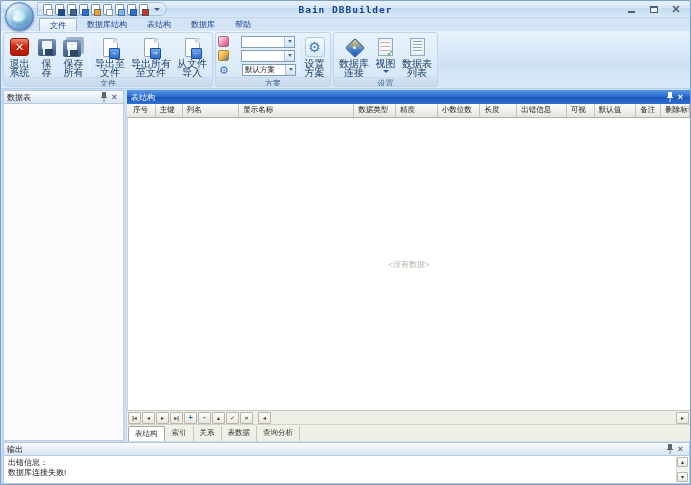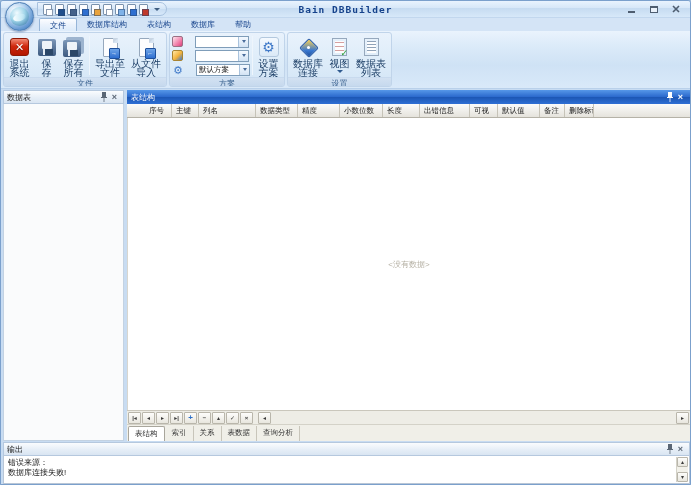--- a/index.html
+++ b/index.html
@@ -104,21 +104,21 @@
 
   .leftpanel{position:absolute;left:2px;top:89px;width:121px;height:351px;display:flex;flex-direction:column;}
   .leftpanel .content{flex:1;background:#fafbfc;border:1px solid #c3d2e2;border-top:none;}
 
   .docpanel{position:absolute;left:126px;top:89px;width:563px;height:351px;display:flex;flex-direction:column;background:#fff;}
   .dochdr{height:14px;display:flex;align-items:center;padding:0 4px;font-size:8px;color:#fff;
     background:linear-gradient(#5697e8,#2a68cc 50%,#1c56b4 51%,#2e6fd4);}
   .dochdr .sp{flex:1;}
   .dochdr .hbtn{color:#fff;}
   .gridhead{height:14px;display:flex;align-items:flex-start;background:linear-gradient(#fbfbfa,#efeeea 55%,#e5e3dc);
-    border-bottom:1px solid #b5b2a7;padding-left:18px;}
+    border-bottom:1px solid #b5b2a7;padding-left:2px;font-family:Liberation Mono, monospace;}
   .gcell{font-size:7.5px;line-height:13px;color:#1a1a1a;padding-left:4px;border-right:1px solid #c6c3b8;
     white-space:nowrap;overflow:hidden;}
   .gridbody{flex:1;position:relative;background:#fff;border-left:1px solid #d8d6cf;}
   .watermark{position:absolute;left:0;right:0;top:50%;margin-top:-5px;text-align:center;font-size:8px;color:#b5b0a3;}
   .navrow{height:14px;display:flex;align-items:center;background:#eeede6;border-top:1px solid #cac7bc;padding-left:1px;}
   .navbtn{width:13px;height:12px;margin-right:1px;background:linear-gradient(#fdfdfb,#e8e6de);border:1px solid #b9b6ab;border-radius:1px;
     font-size:6px;line-height:10px;text-align:center;color:#3c3c3c;font-weight:bold;}
   .navbtn.append{color:#2a6fc9;font-size:8px;line-height:9px;}
   .hscroll-left{margin-left:4px;}
   .hscroll-spacer{flex:1;}
@@ -210,20 +210,27 @@
           <div class="vsep"></div>
           <div class="bigbtn">
             <div class="icwrap">
               <i class="ic-doc out"></i>
             </div>
             <div class="lbl">导出至</div>
             <div class="lbl">文件</div>
           </div>
           <div class="bigbtn">
             <div class="icwrap">
+              <i class="ic-doc outall"></i>
+            </div>
+            <div class="lbl">导出所有</div>
+            <div class="lbl">至文件</div>
+          </div>
+          <div class="bigbtn">
+            <div class="icwrap">
               <i class="ic-doc inn"></i>
             </div>
             <div class="lbl">从文件</div>
             <div class="lbl">导入</div>
           </div>
         </div>
       <div class="grp-label">文件</div>
     </div>
     <div class="grp">
       <div class="grp-body" id="grpScheme">
@@ -317,20 +324,21 @@
         <svg width="8" height="10" viewBox="0 0 8 10">
             <path d="M2 0h4v5h1v1H1V5h1zM3.6 6h.8v4h-.8z" fill="currentColor"></path>
           </svg>
       </span>
       <span class="hbtn close">×</span>
     </div>
     <div class="gridhead" id="gridHead">
         <span class="gcell" style="width: 27px;">序号</span>
         <span class="gcell" style="width: 27px;">主键</span>
         <span class="gcell" style="width: 57px;">列名</span>
+        <span class="gcell" style="width: 116px;">显示名称</span>
         <span class="gcell" style="width: 42px;">数据类型</span>
         <span class="gcell" style="width: 42px;">精度</span>
         <span class="gcell" style="width: 43px;">小数位数</span>
         <span class="gcell" style="width: 37px;">长度</span>
         <span class="gcell" style="width: 50px;">出错信息</span>
         <span class="gcell" style="width: 28px;">可视</span>
         <span class="gcell" style="width: 42px;">默认值</span>
         <span class="gcell" style="width: 25px;">备注</span>
         <span class="gcell" style="width: 29px;">删除标识</span>
       </div>
@@ -368,21 +376,21 @@
       <span class="sp"></span>
       <span class="hbtn">
         <svg width="8" height="10" viewBox="0 0 8 10">
             <path d="M2 0h4v5h1v1H1V5h1zM3.6 6h.8v4h-.8z" fill="currentColor"></path>
           </svg>
       </span>
       <span class="hbtn close">×</span>
     </div>
     <div class="outcontent">
       <div id="outLines">
-          <div class="oline">错误来源：</div>
+          <div class="oline">出错信息：</div>
           <div class="oline">数据库连接失败!</div>
         </div>
       <div class="vscroll">
         <span class="vsbtn">▴</span>
         <span class="vsbtn">▾</span>
       </div>
     </div>
   </div>
 
 </div>

